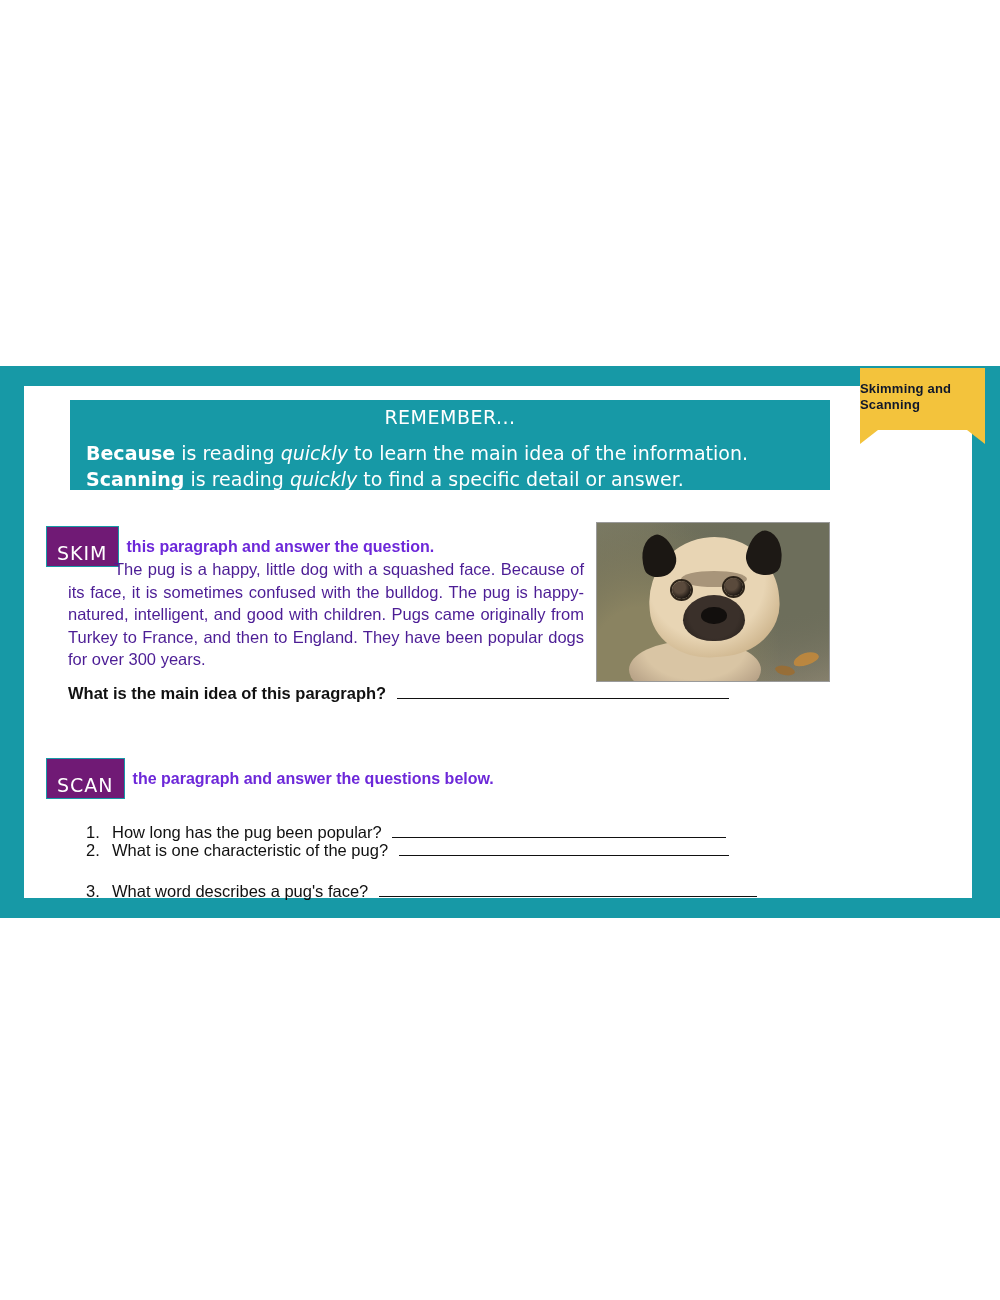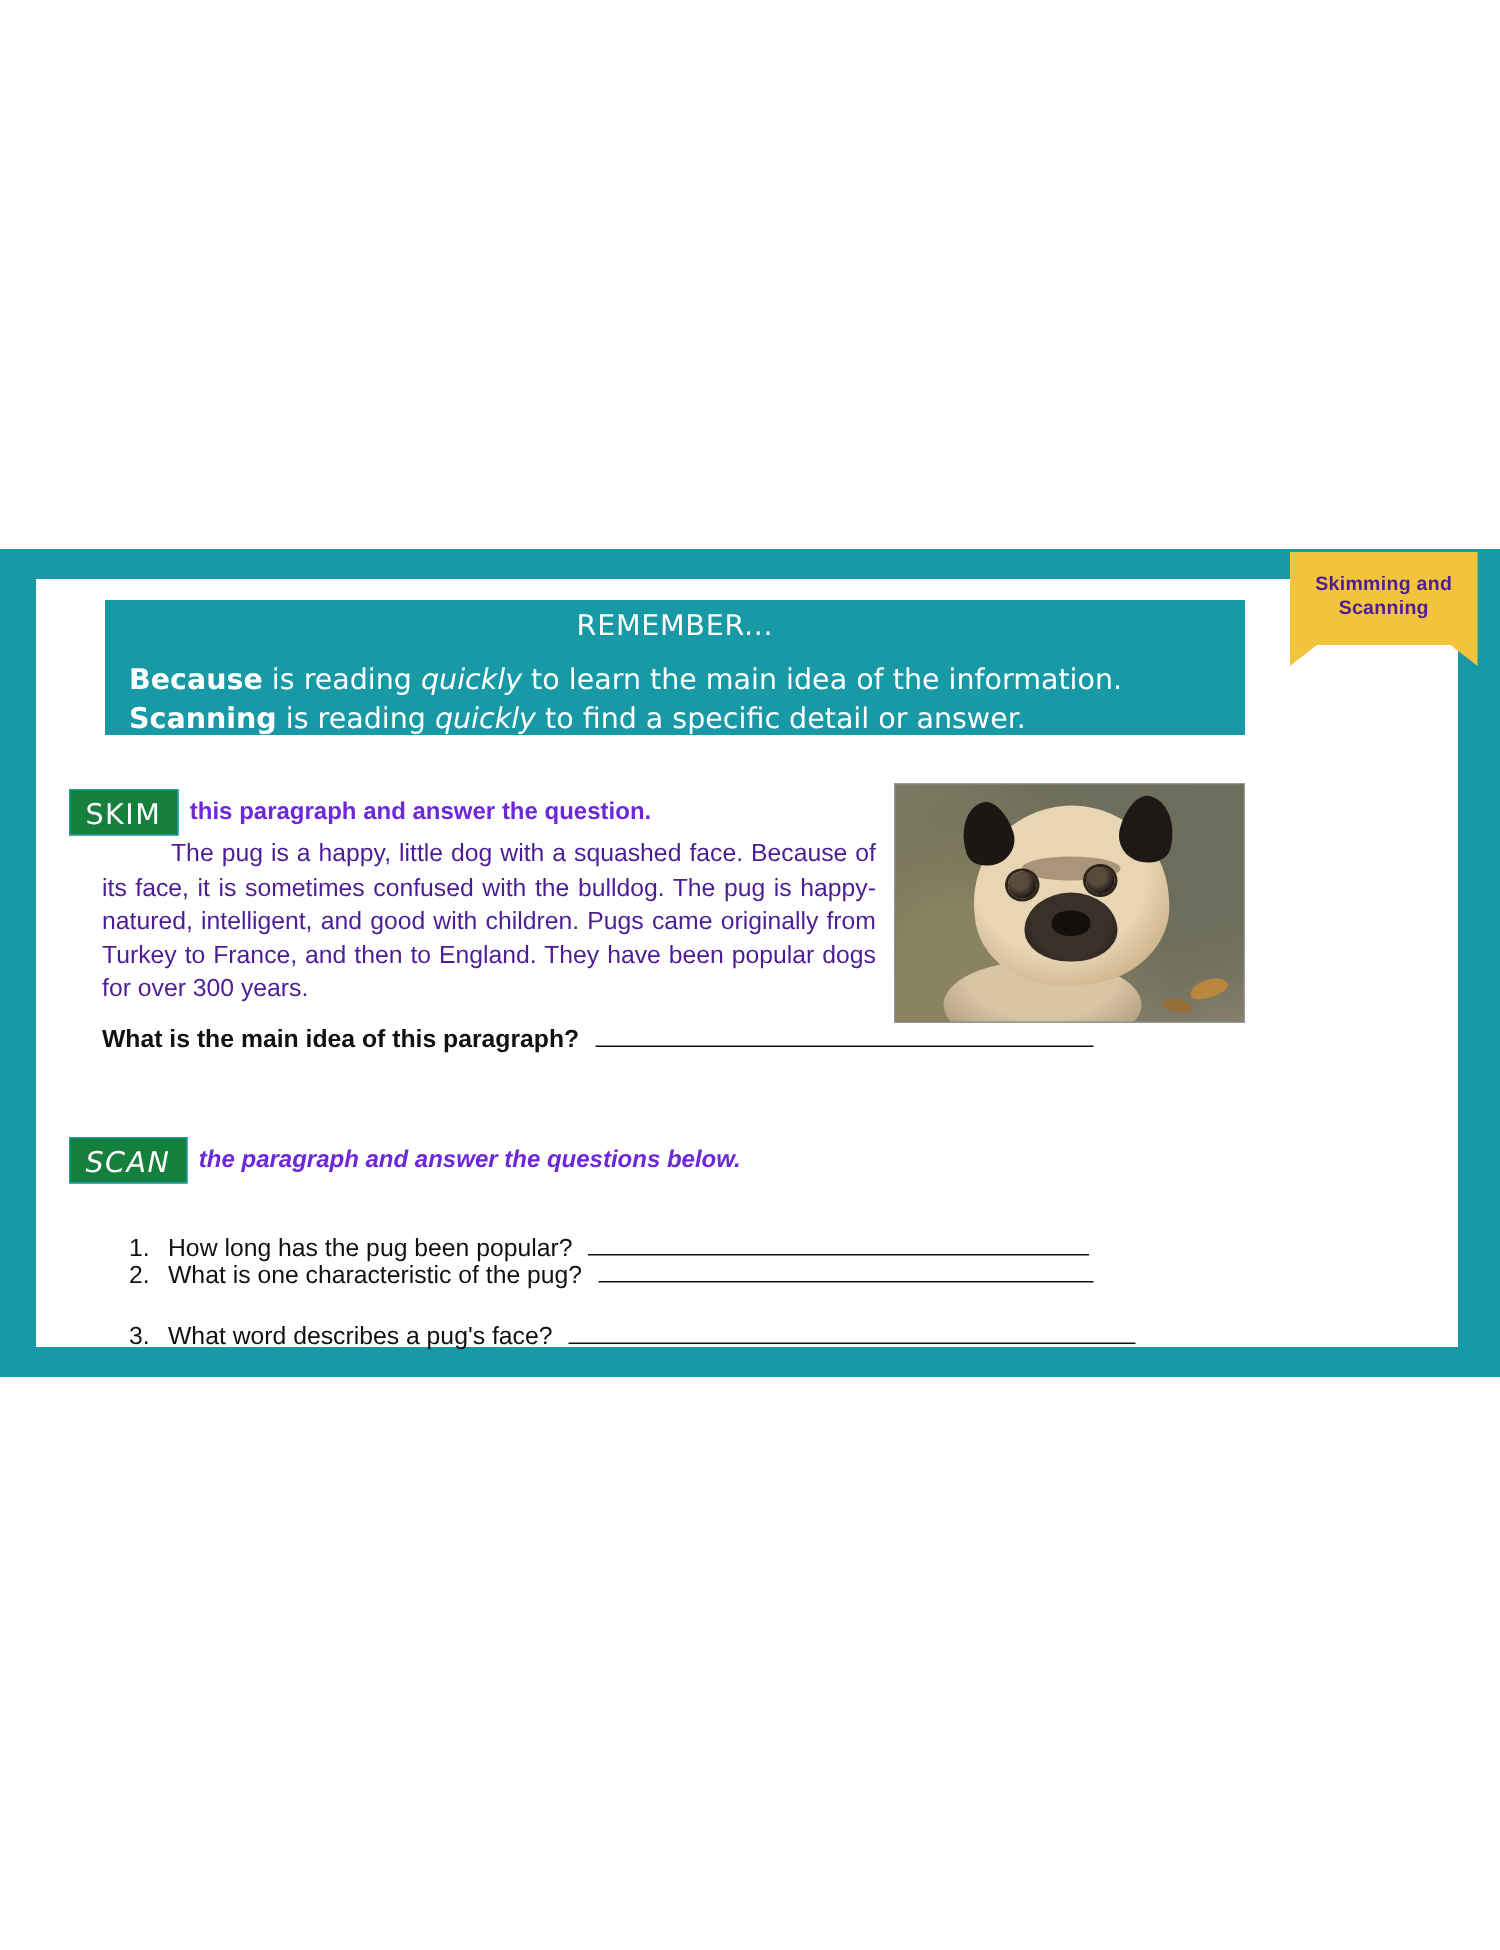--- a/index.html
+++ b/index.html
@@ -47,22 +47,21 @@
     left: 860px;
     top: 368px;
     width: 125px;
     height: 62px;
     background: #f3c33c;
     box-sizing: border-box;
     z-index: 6;
   }
   .corner-tab .tab-text {
     display: block;
-    text-align: center;
-    color: #4c1d95;
+    color: #0f172a;
     font-size: 13px;
     line-height: 16px;
     font-weight: bold;
     padding-top: 13px;
     letter-spacing: 0.2px;
   }
   .corner-tab .notch {
     position: absolute;
     left: 0;
     bottom: -14px;
@@ -112,44 +111,44 @@
   .remember-line .kw {
     font-weight: bold;
   }
   .remember-line .it {
     font-style: italic;
   }
 
   
   .tag {
     display: inline-block;
-    background: #15803d;
+    background: #701a75;
     color: #ffffff;
     font-family: "DejaVu Sans", sans-serif;
     font-size: 19px;
-    padding: 5px 10px 2px 10px;
+    padding: 15px 10px 2px 10px;
     letter-spacing: 1px;
     vertical-align: middle;
     border: 1px solid #1799a6;
   }
   .tag-line {
     position: absolute;
     white-space: nowrap;
   }
   .tag-instr {
     font-family: "Liberation Sans", sans-serif;
     font-size: 16px;
     font-weight: bold;
     color: #6d28d9;
     vertical-align: middle;
     margin-left: 8px;
   }
 
   #skim-row { left: 22px; top: 140px; }
-  #scan-row { left: 22px; top: 372px; font-style: italic; }
+  #scan-row { left: 22px; top: 372px; }
 
   
   .paragraph {
     position: absolute;
     left: 44px;
     top: 172px;
     width: 516px;
     font-size: 16.5px;
     line-height: 22.5px;
     color: #4c1d95;

